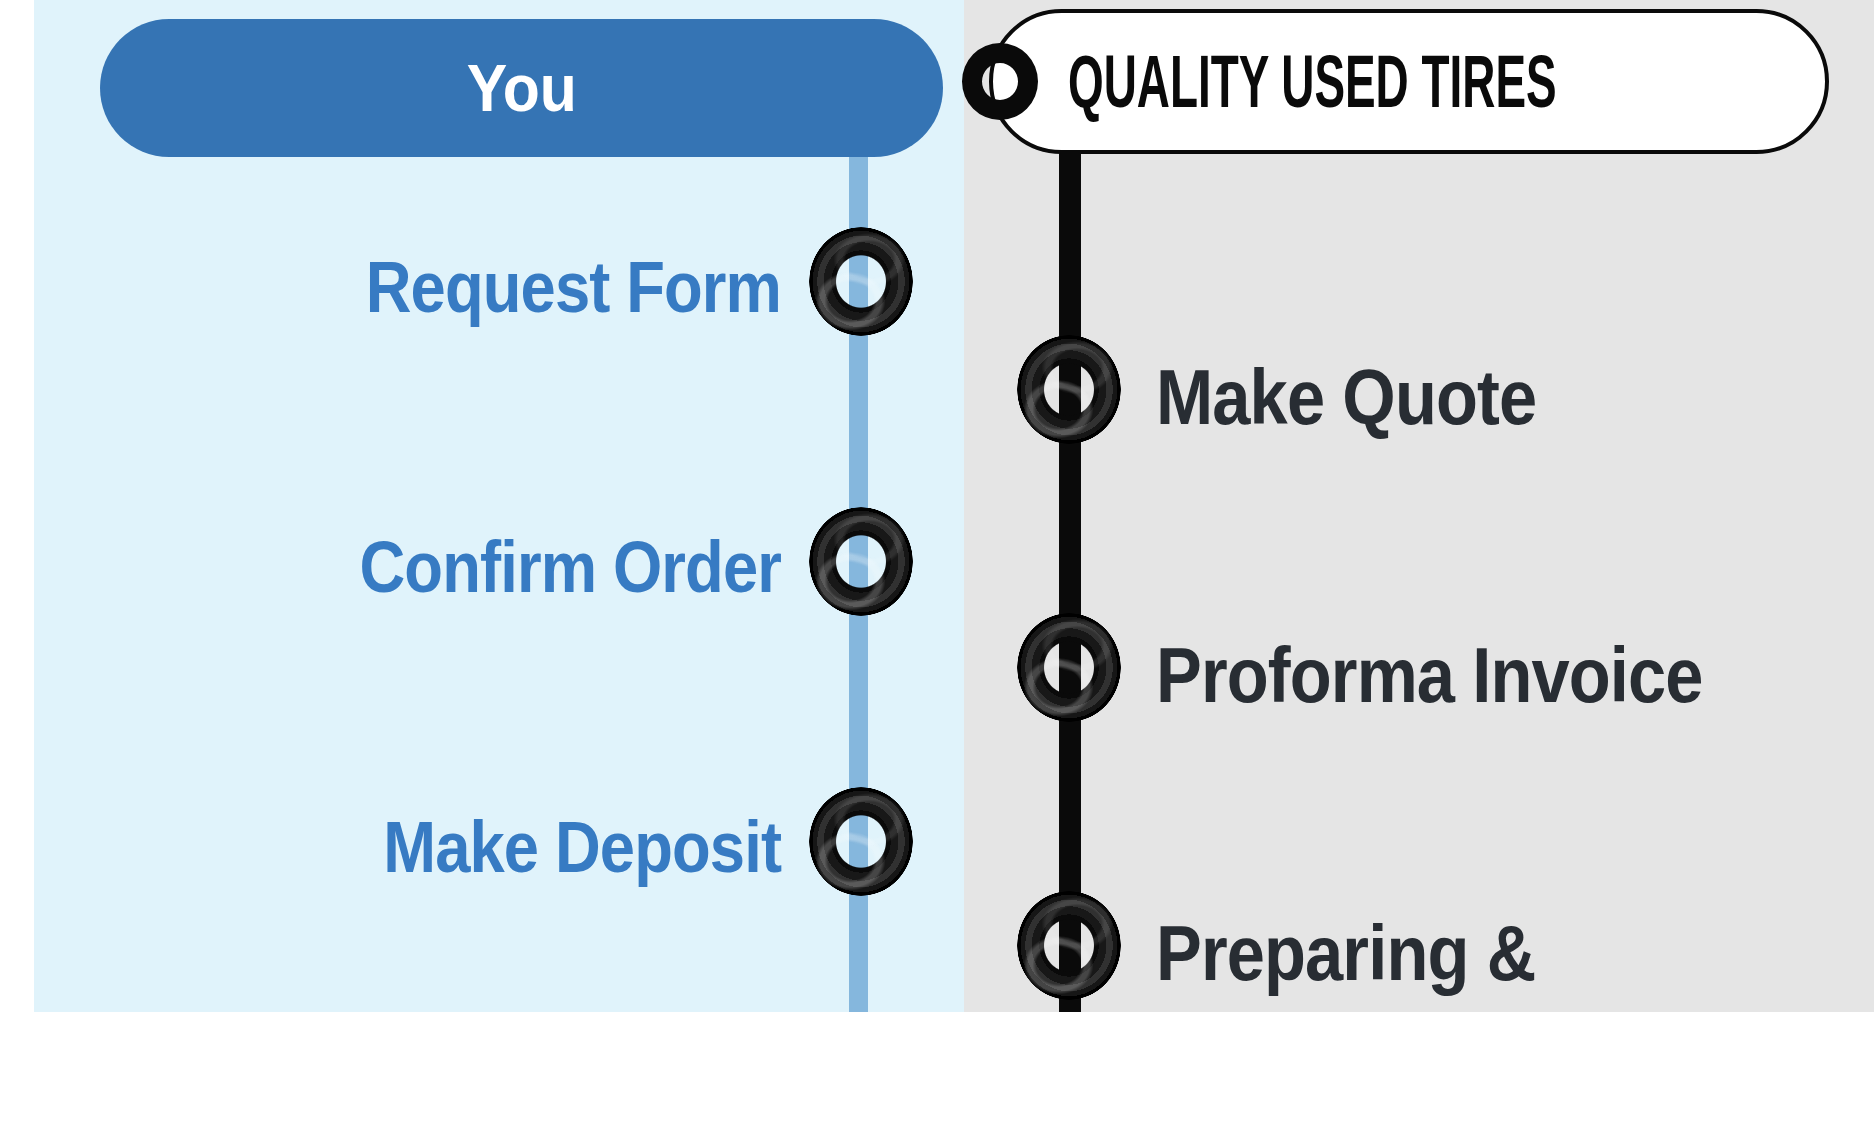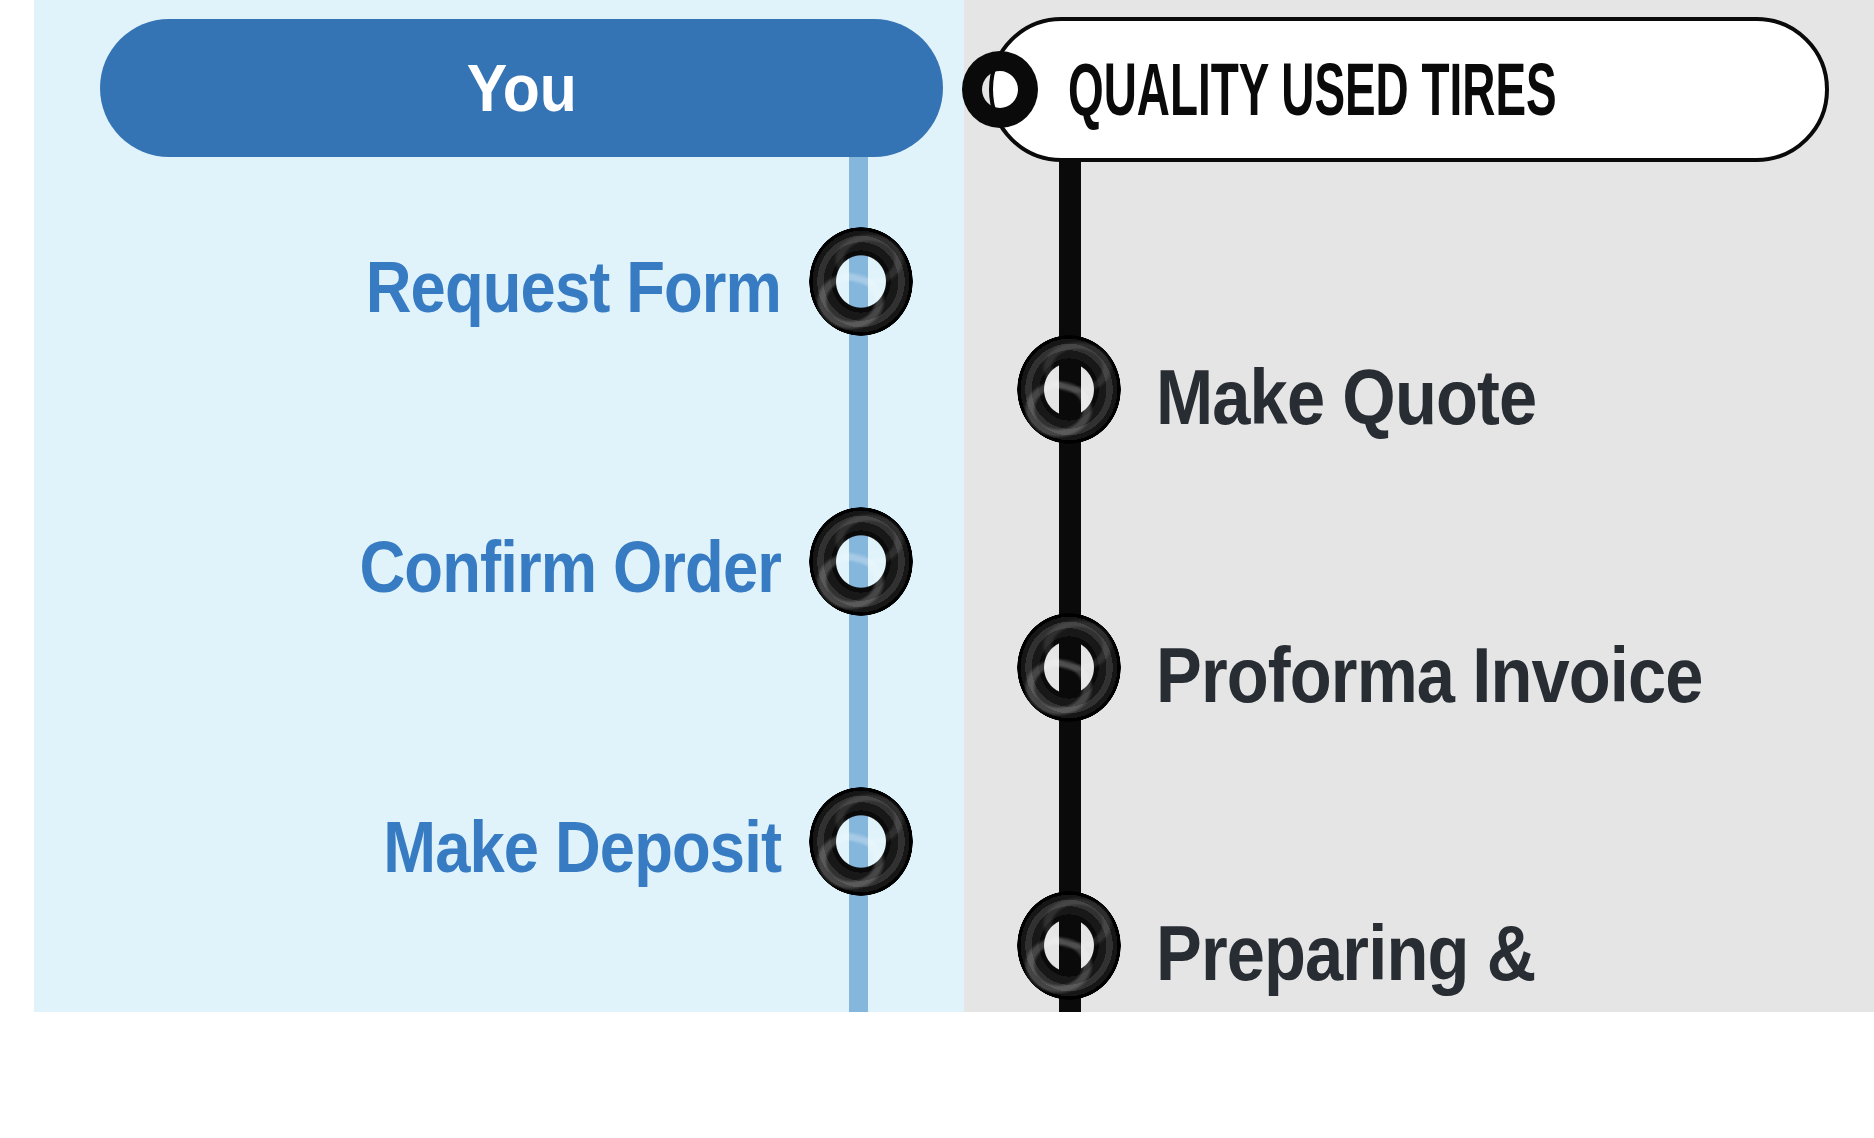--- a/index.html
+++ b/index.html
@@ -18,21 +18,21 @@
   .left-line{left:815px;top:140px;width:19px;height:998px;background:var(--left-line,#85b7dd);}
   .right-line{left:1025px;top:148px;width:22px;height:990px;background:var(--black,#0a0a0a);}
   
   .pill{position:absolute;z-index:3;display:flex;align-items:center;justify-content:center;box-sizing:border-box;}
   .pill-you{left:66px;top:19px;width:843px;height:138px;border-radius:69px;background:var(--pill-blue,#3574b4);}
   .pill-you span{
     color:#ffffff;font-size:66px;font-weight:700;line-height:1;display:inline-block;
     transform:scaleX(.92);letter-spacing:0;
   }
   .pill-company{
-    left:955px;top:17px;width:840px;height:145px;border-radius:73px;background:#ffffff;
+    left:955px;top:9px;width:840px;height:145px;border-radius:73px;background:#ffffff;
     border:4px solid var(--black,#0a0a0a);gap:30px;
   }
   .ring-icon{
     display:inline-block;width:76px;height:77px;box-sizing:border-box;
     border:20px solid var(--black,#0a0a0a);border-radius:50%;flex:0 0 auto;
   }
   .company-label{
     color:var(--black,#0a0a0a);font-size:74px;font-weight:700;line-height:1;white-space:nowrap;
     display:inline-block;transform:scaleX(.62);transform-origin:left center;letter-spacing:0;
   }

